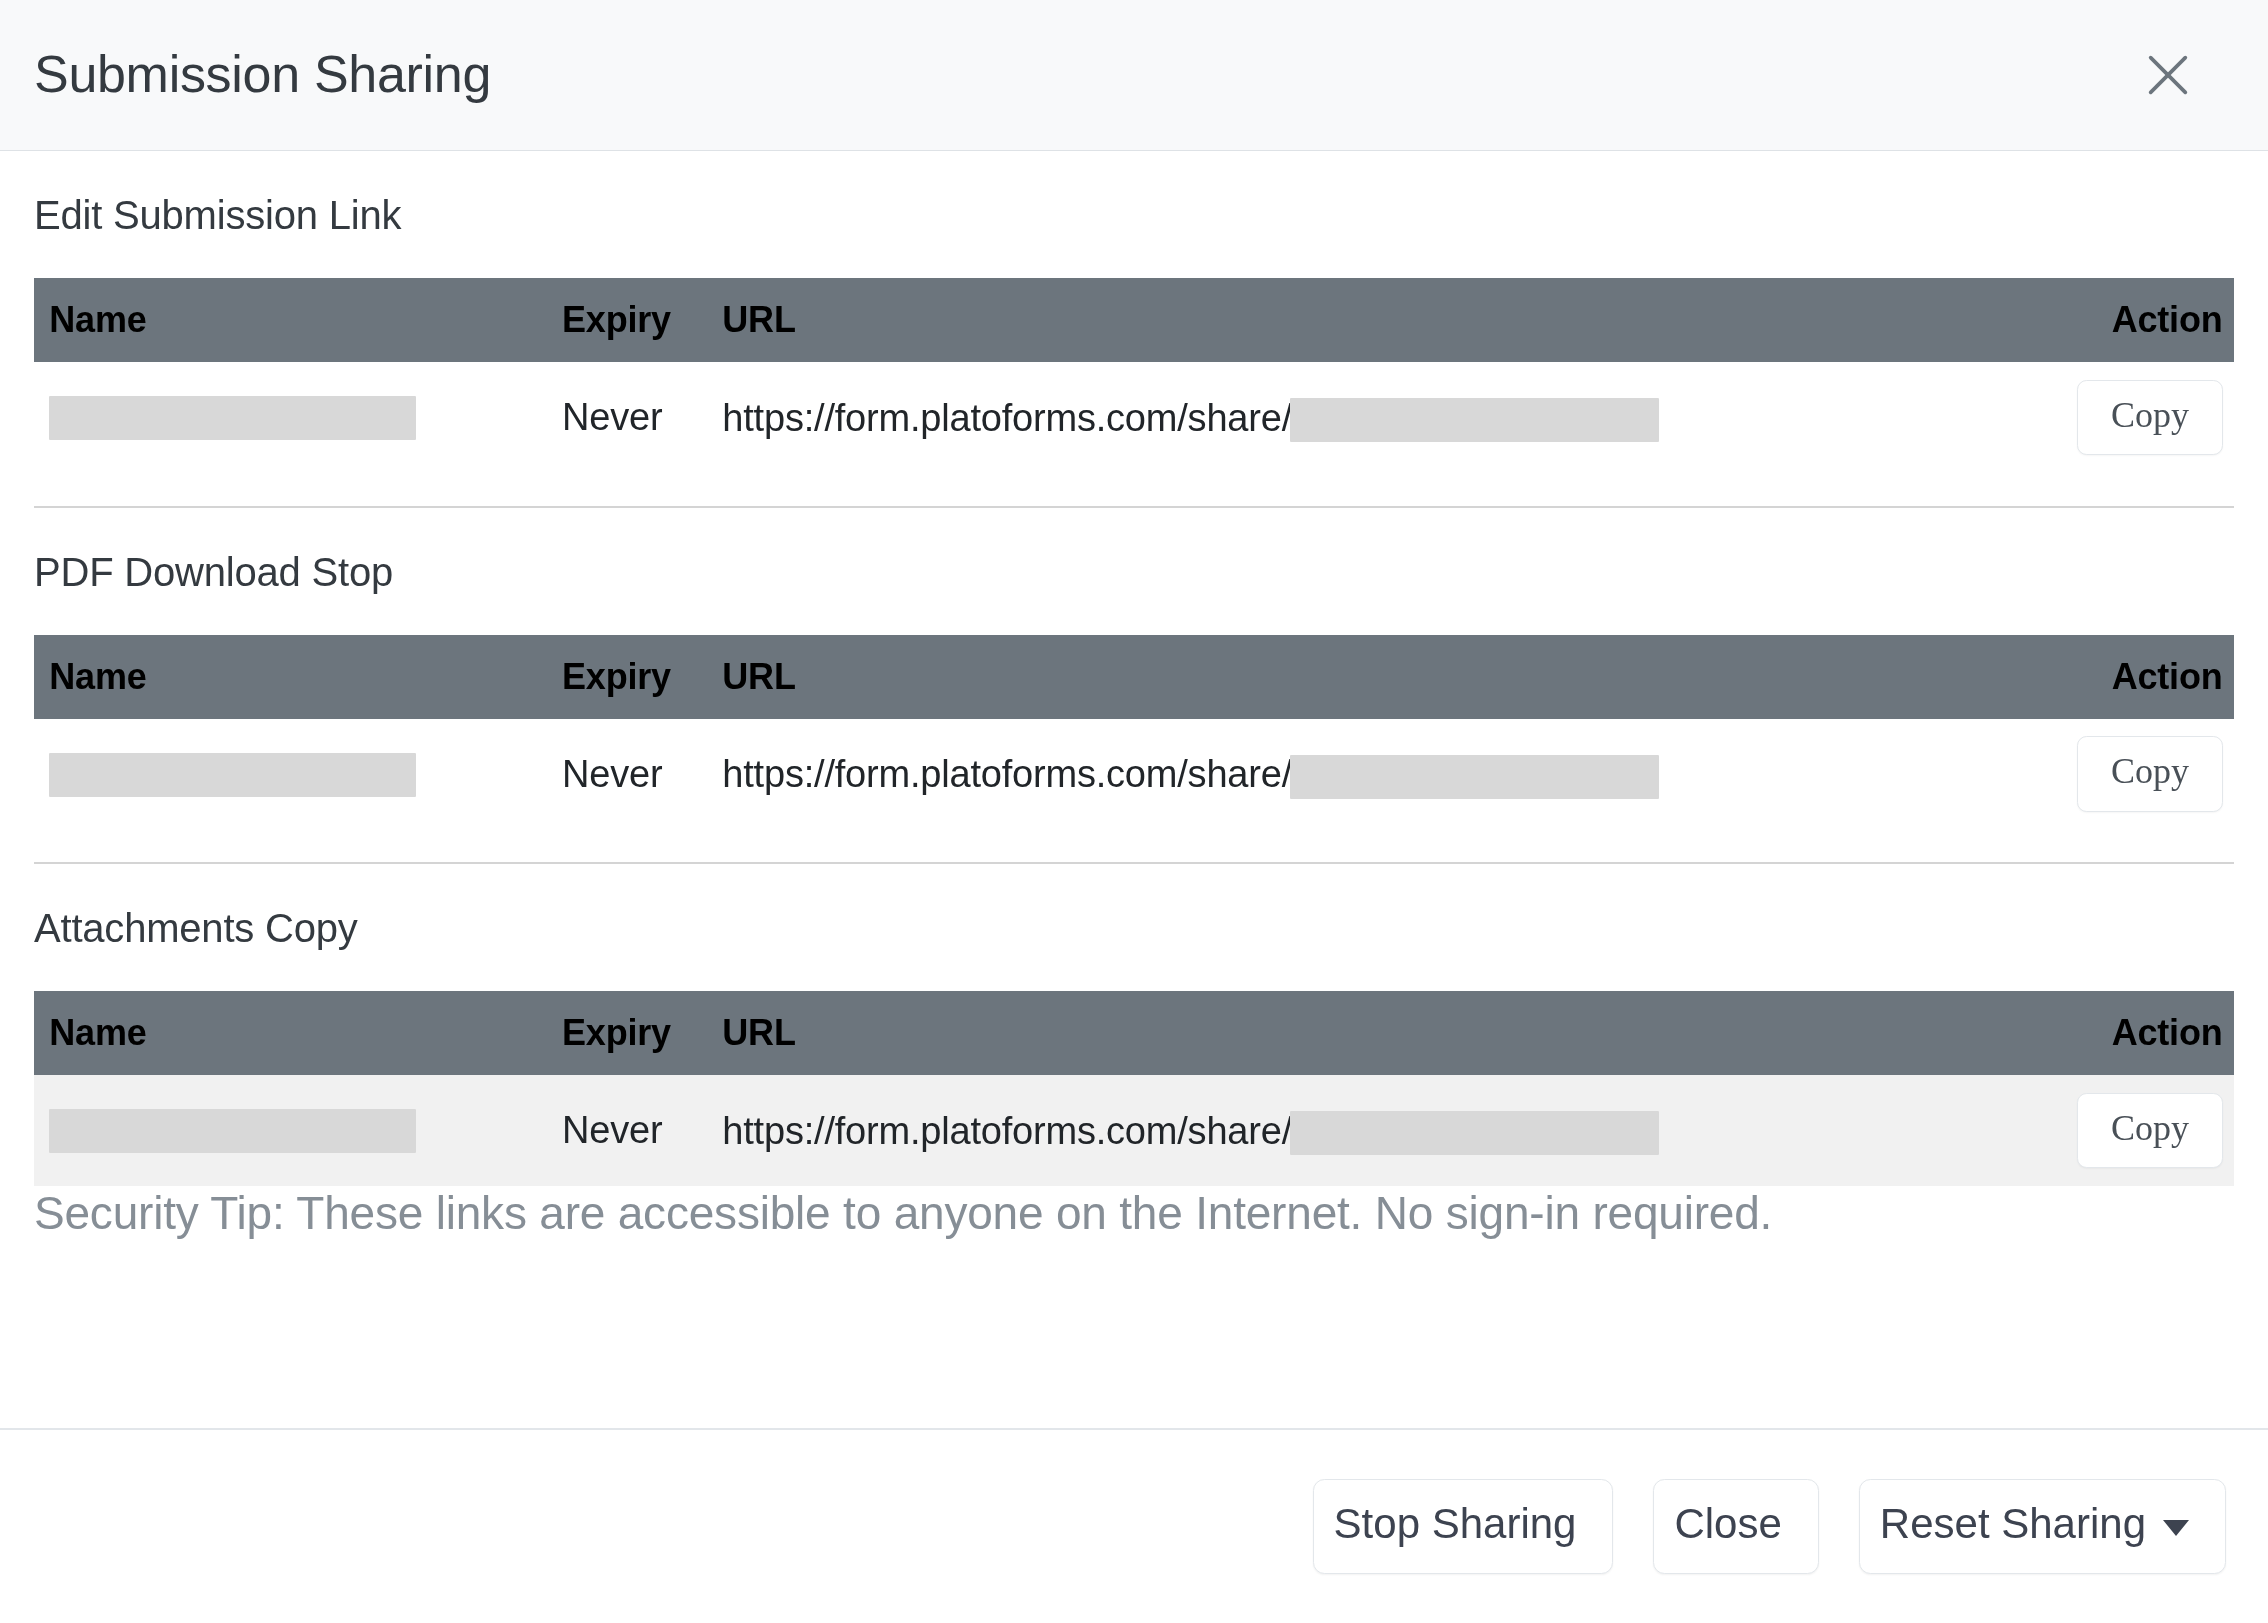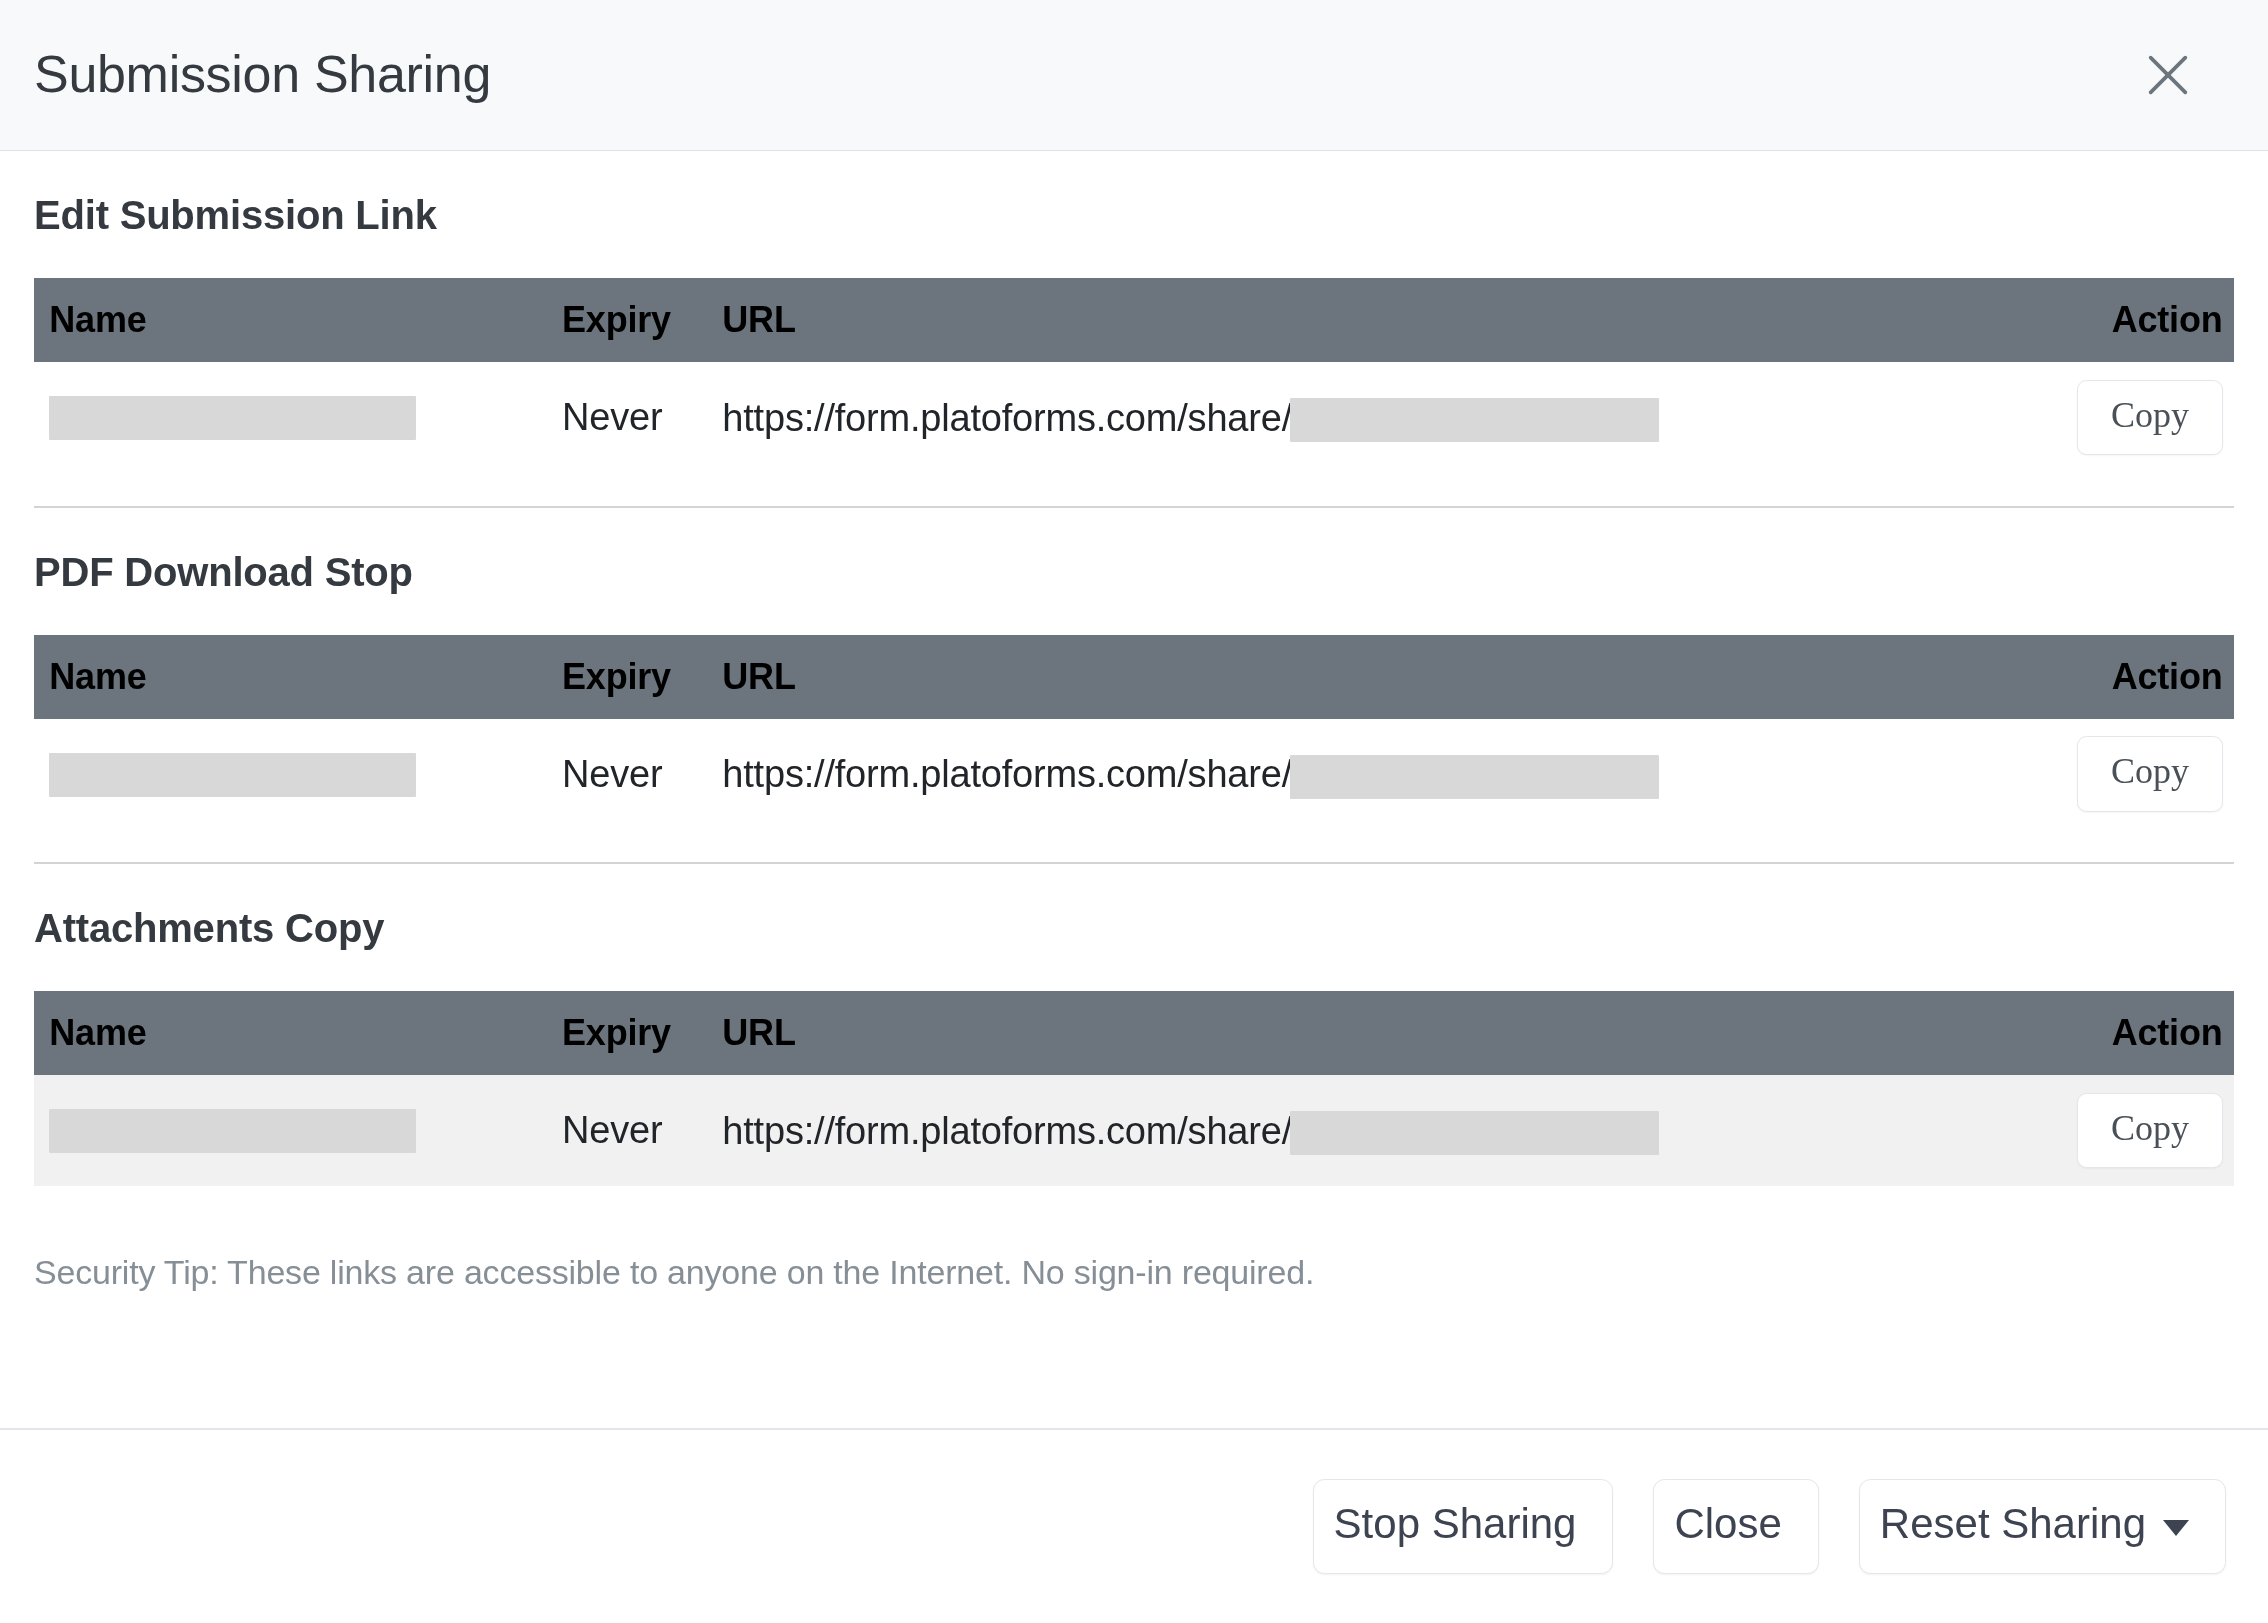--- a/index.html
+++ b/index.html
@@ -59,21 +59,21 @@
   .dialog-body {
     flex: 1;
     padding: 42px 34px 0 34px;
     overflow: hidden;
   }
 
   .section { }
 
   .section-title {
     font-size: 40px;
-    font-weight: 700;
+    font-weight: 400;
     color: #343a40;
     margin-bottom: 40px;
     letter-spacing: -0.2px;
   }
 
   .link-table {
     width: 100%;
     border-collapse: collapse;
     table-layout: fixed;
   }
@@ -139,23 +139,22 @@
     box-shadow: 0 1px 1.9px rgba(0,0,0,0.04);
   }
 
   .section-divider {
     border: none;
     border-top: 2.9px solid #d4d4d4;
     margin: 32.5px 0 42px 0;
   }
 
   .security-tip {
-    font-size: 34px;
+    font-size: 46px;
     color: #868e96;
-    margin-top: 67px;
     letter-spacing: -0.2px;
   }
 
   
   .dialog-footer {
     min-height: 195px;
     border-top: 2.9px solid #e2e6ea;
     display: flex;
     align-items: center;
     justify-content: flex-end;

